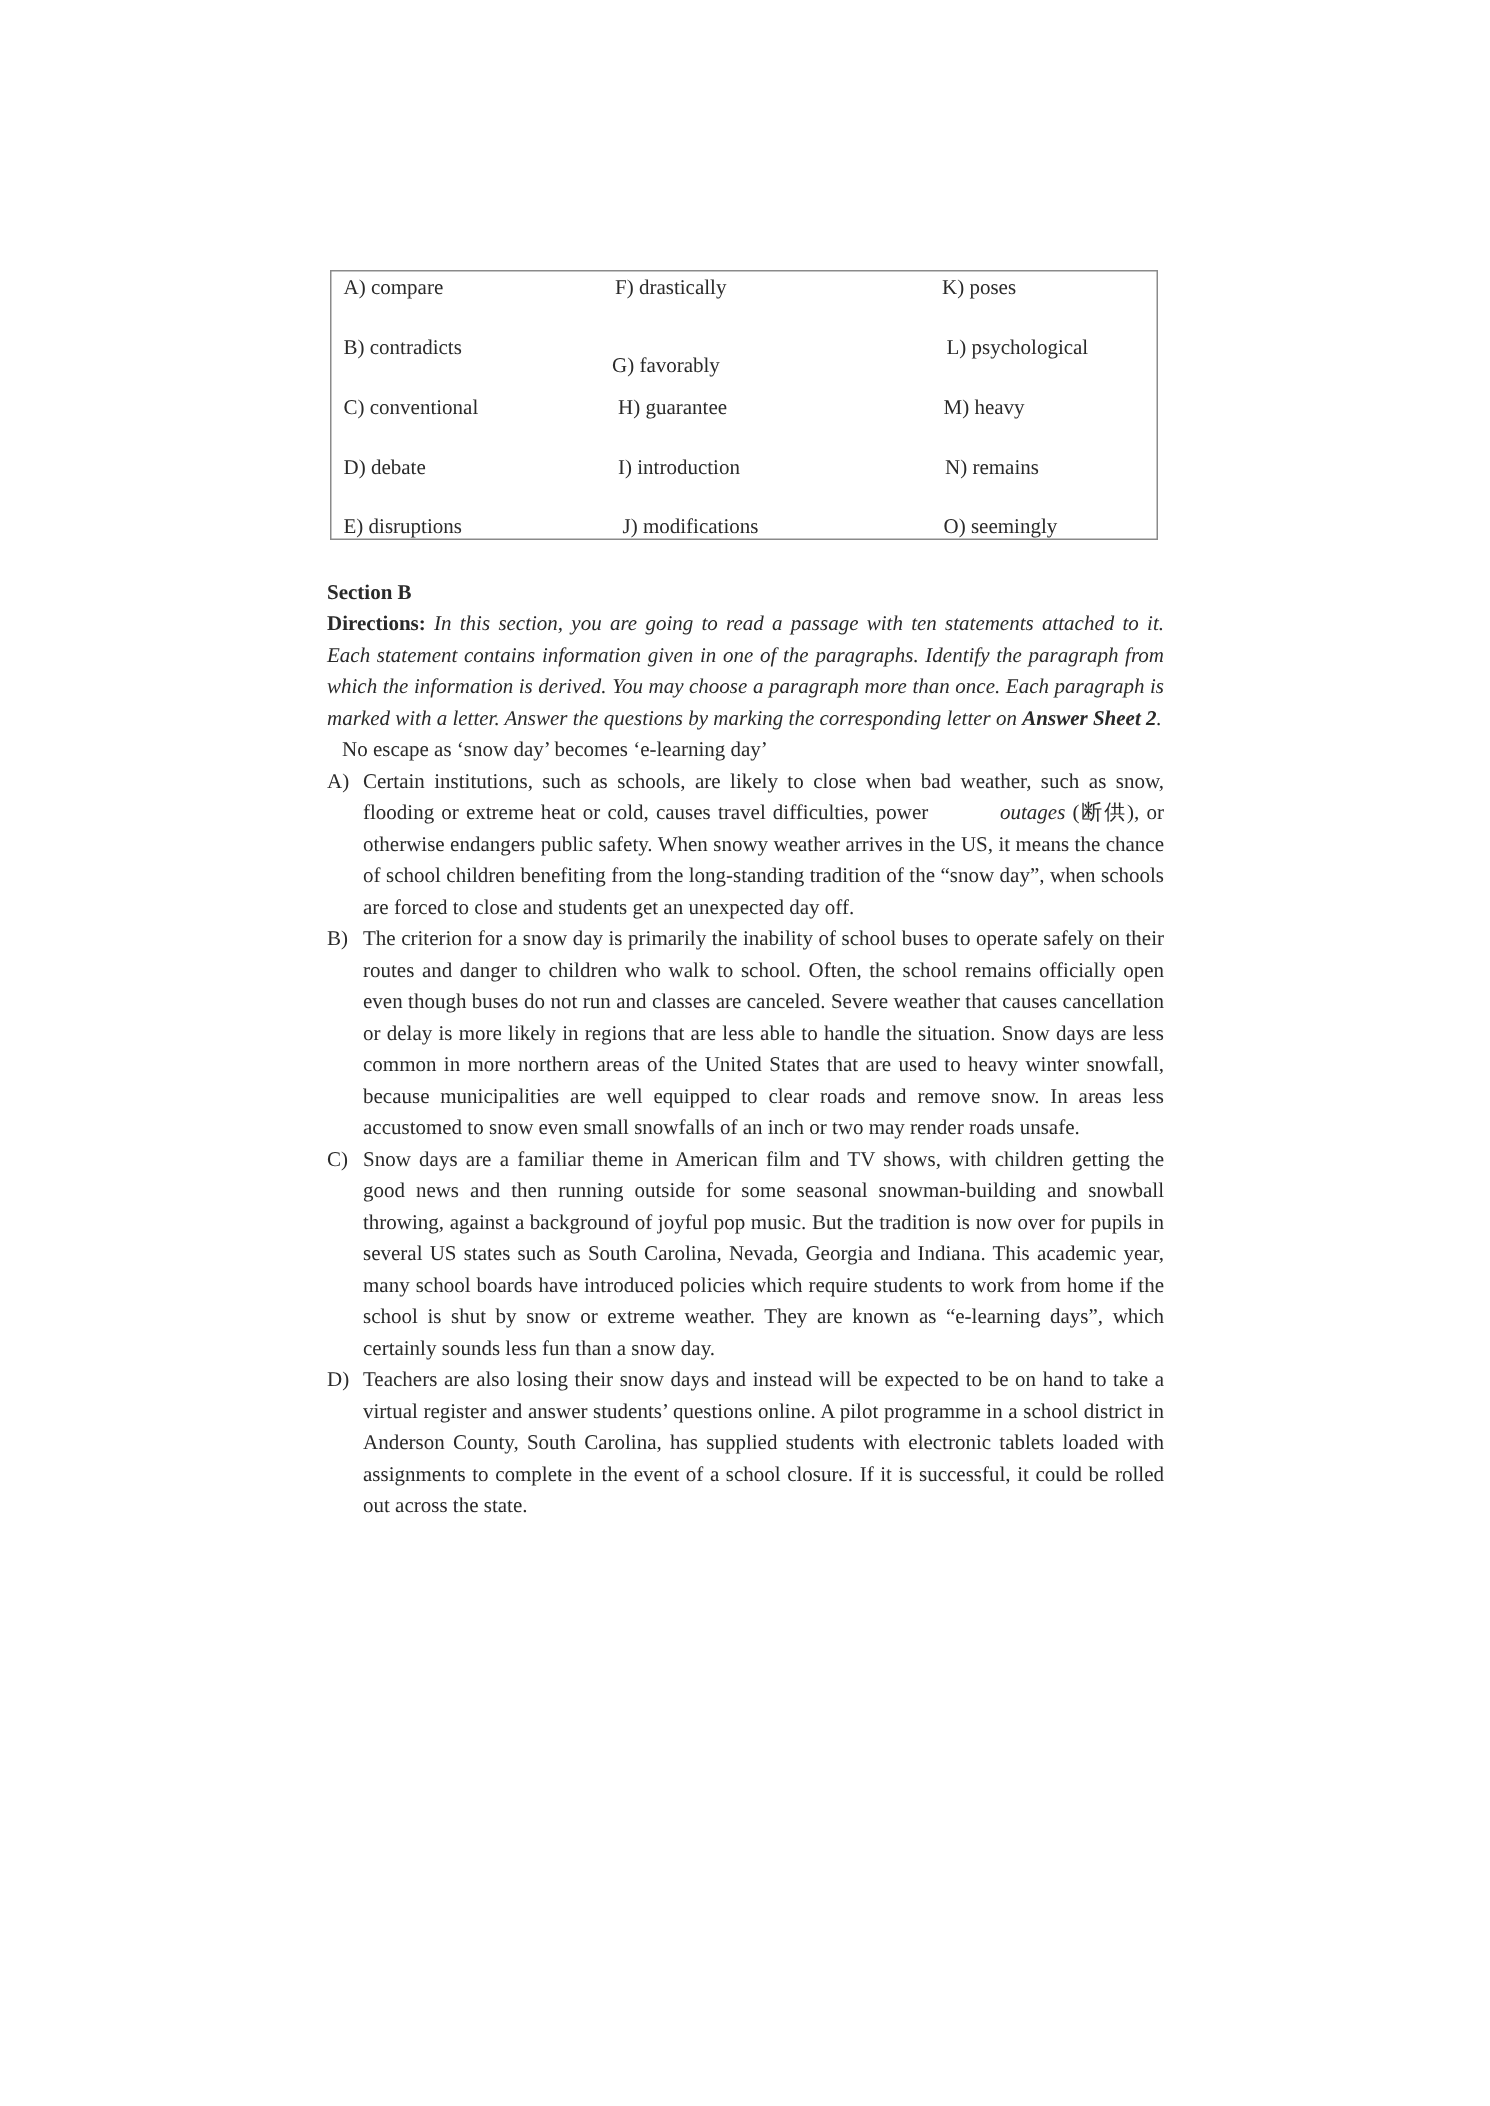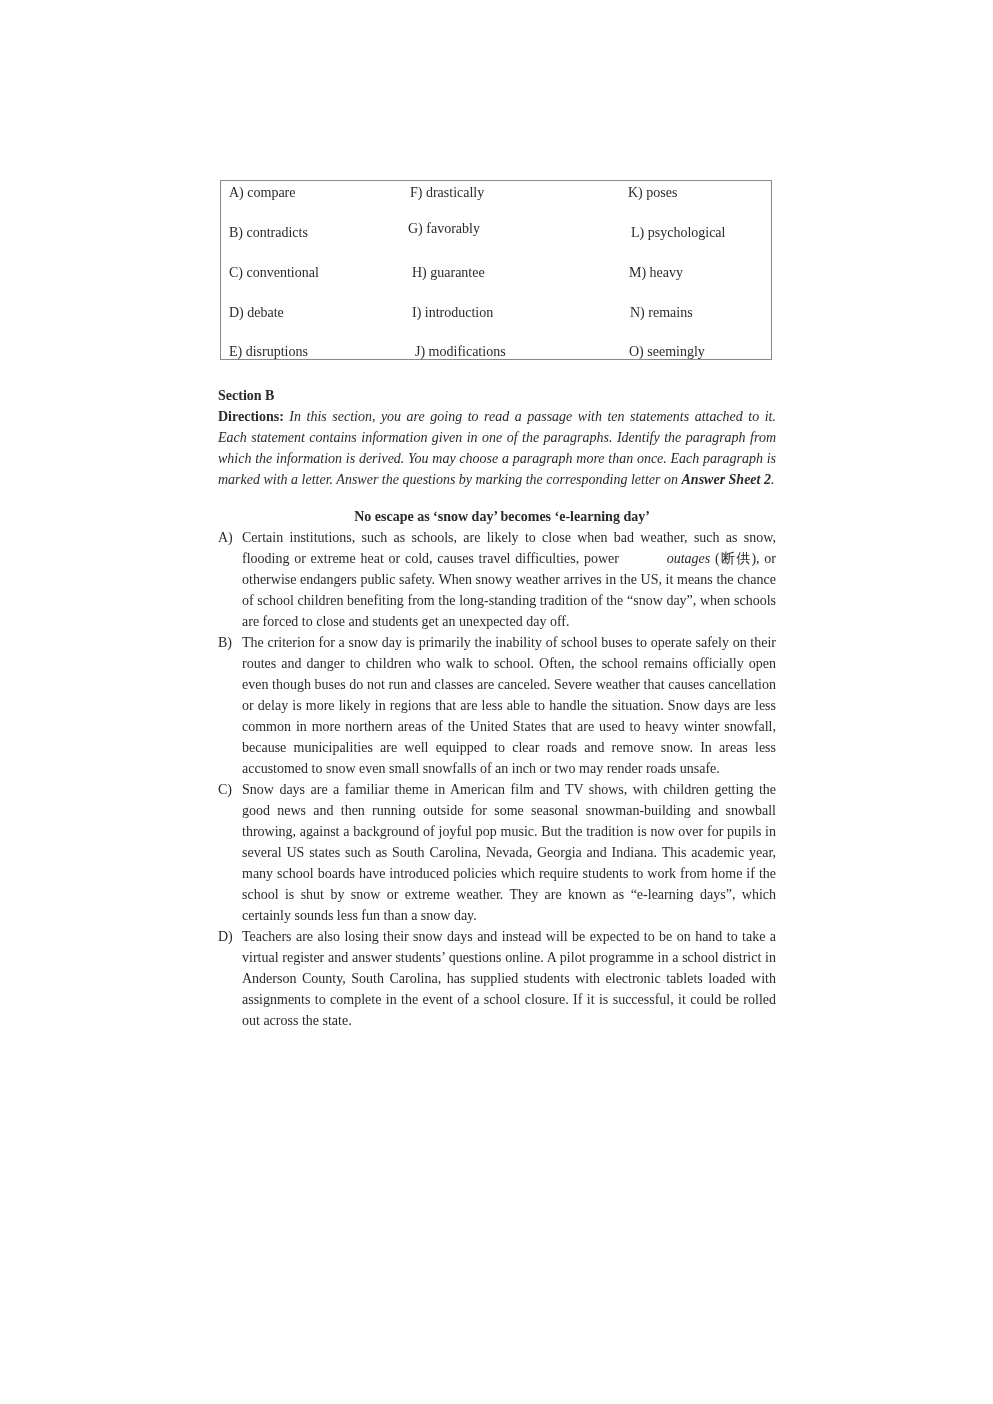--- a/index.html
+++ b/index.html
@@ -11,37 +11,37 @@
   .wb-cell { position: absolute; font-size: 14px; line-height: 16px; white-space: nowrap; font-family: Liberation Serif, serif; }
   .section {
     position: absolute; left: 218px; top: 385px; width: 558px;
     font-size: 14px; line-height: 21px;
   }
   .section-title { font-weight: bold; }
   .directions { text-align: justify; text-align-last: left; }
   .directions .label { font-weight: bold; }
   .directions em { font-style: italic; }
   .directions b { font-weight: bold; font-style: italic; }
-  .passage-title { font-weight: bold; text-align: center; margin-left: 10px; margin-top: 16px; }
+  .passage-title { font-weight: normal; margin-left: 10px; }
   .para { position: relative; padding-left: 24px; text-align: justify; text-align-last: left; }
   .para .letter { position: absolute; left: 0; top: 0; }
   .para .body em { font-style: italic; margin-left: 43px; }
 </style>
 </head>
 <body>
 
 <div class="word-bank">
   <span class="wb-cell" style="left:8px;top:4px">A) compare</span>
   <span class="wb-cell" style="left:8px;top:44px">B) contradicts</span>
   <span class="wb-cell" style="left:8px;top:84px">C) conventional</span>
   <span class="wb-cell" style="left:8px;top:124px">D) debate</span>
   <span class="wb-cell" style="left:8px;top:163px">E) disruptions</span>
 
   <span class="wb-cell" style="left:189px;top:4px">F) drastically</span>
-  <span class="wb-cell" style="left:187px;top:40px">G) favorably</span>
+  <span class="wb-cell" style="left:187px;top:56px">G) favorably</span>
   <span class="wb-cell" style="left:191px;top:84px">H) guarantee</span>
   <span class="wb-cell" style="left:191px;top:124px">I) introduction</span>
   <span class="wb-cell" style="left:194px;top:163px">J) modifications</span>
 
   <span class="wb-cell" style="left:407px;top:4px">K) poses</span>
   <span class="wb-cell" style="left:410px;top:44px">L) psychological</span>
   <span class="wb-cell" style="left:408px;top:84px">M) heavy</span>
   <span class="wb-cell" style="left:409px;top:124px">N) remains</span>
   <span class="wb-cell" style="left:408px;top:163px">O) seemingly</span>
 </div>

